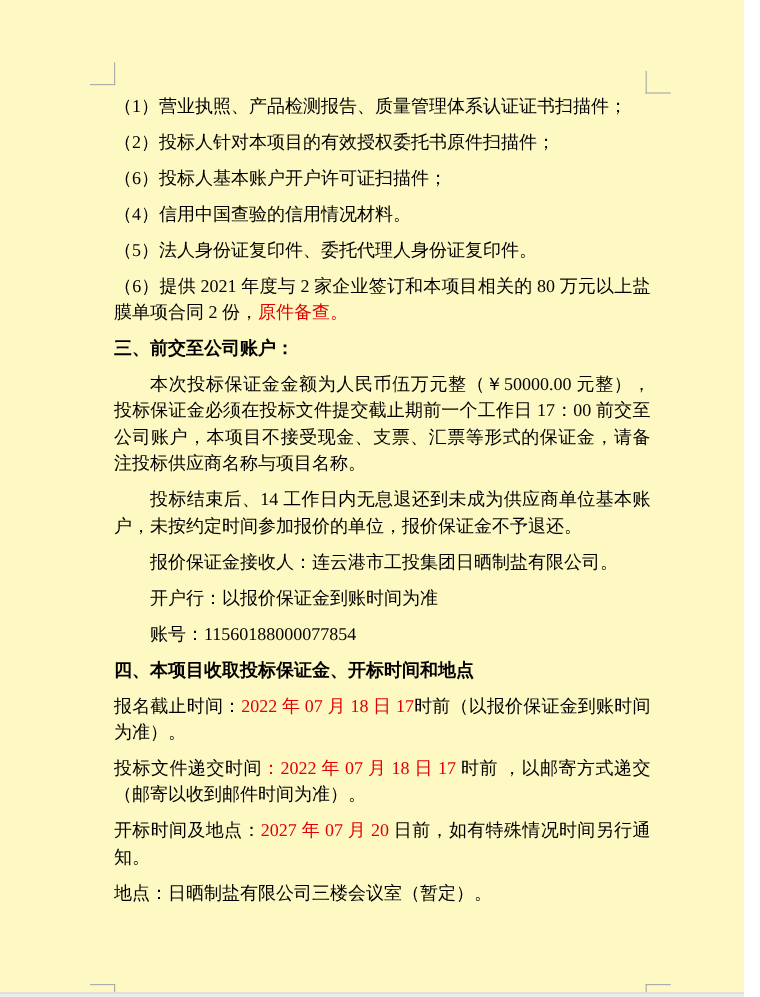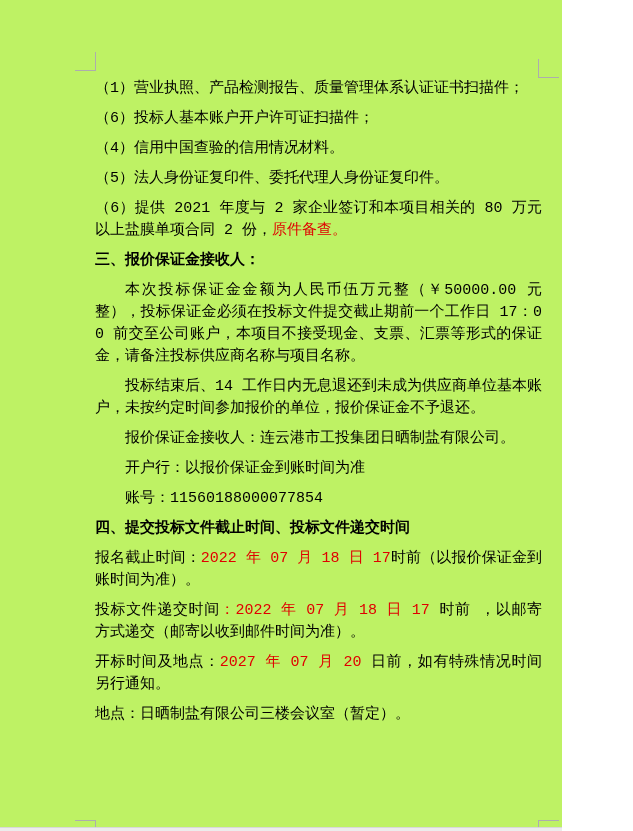--- a/index.html
+++ b/index.html
@@ -1,22 +1,22 @@
 <!DOCTYPE html>
 <html><head>
 <meta charset="utf-8">
 <style>
   html, body { margin: 0; padding: 0; background: #ffffff; }
   .page {
     position: relative;
-    width: 562px;
+    width: 620px;
     height: 831px;
-    background: #bef264;
+    background: #fef9c3;
     overflow: hidden;
-    font-family: Liberation Mono, monospace;
+    font-family: Liberation Serif, serif;
     color: #000000;
   }
   .content {
     position: absolute;
     top: 78px;
     left: 95px;
     width: 447px;
   }
   .para {
     margin: 0 0 8px 0;
@@ -46,31 +46,32 @@
 <body>
 
 <div class="page">
   <div class="crop crop-tl"></div>
   <div class="crop crop-tr"></div>
   <div class="crop crop-bl"></div>
   <div class="crop crop-br"></div>
 
   <div class="content">
       <p class="para list"><span class="run">（1）营业执照、产品检测报告、质量管理体系认证证书扫描件；</span></p>
+      <p class="para list"><span class="run">（2）投标人针对本项目的有效授权委托书原件扫描件；</span></p>
       <p class="para list"><span class="run">（6）投标人基本账户开户许可证扫描件；</span></p>
       <p class="para list"><span class="run">（4）信用中国查验的信用情况材料。</span></p>
       <p class="para list"><span class="run">（5）法人身份证复印件、委托代理人身份证复印件。</span></p>
       <p class="para list"><span class="run">（6）提供 2021 年度与 2 家企业签订和本项目相关的 80 万元以上盐膜单项合同 2 份，</span><span class="run red">原件备查。</span></p>
-      <p class="para heading"><span class="run">三、报价保证金接收人：</span></p>
+      <p class="para heading"><span class="run">三、前交至公司账户：</span></p>
       <p class="para indent"><span class="run">本次投标保证金金额为人民币伍万元整（￥50000.00 元整），投标保证金必须在投标文件提交截止期前一个工作日 17：00 前交至公司账户，本项目不接受现金、支票、汇票等形式的保证金，请备注投标供应商名称与项目名称。</span></p>
       <p class="para indent"><span class="run">投标结束后、14 工作日内无息退还到未成为供应商单位基本账户，未按约定时间参加报价的单位，报价保证金不予退还。</span></p>
       <p class="para indent"><span class="run">报价保证金接收人：连云港市工投集团日晒制盐有限公司。</span></p>
       <p class="para indent"><span class="run">开户行：以报价保证金到账时间为准</span></p>
       <p class="para indent"><span class="run">账号：11560188000077854</span></p>
-      <p class="para heading"><span class="run">四、提交投标文件截止时间、投标文件递交时间</span></p>
+      <p class="para heading"><span class="run">四、本项目收取投标保证金、开标时间和地点</span></p>
       <p class="para body"><span class="run">报名截止时间：</span><span class="run red">2022 年 07 月 18 日 17</span><span class="run">时前（以报价保证金到账时间为准）。</span></p>
       <p class="para body"><span class="run">投标文件递交时间</span><span class="run red">：2022 年 07 月 18 日 17</span><span class="run"> 时前 ，以邮寄方式递交（邮寄以收到邮件时间为准）。</span></p>
       <p class="para body"><span class="run">开标时间及地点：</span><span class="run red">2027 年 07 月 20</span><span class="run"> 日前，如有特殊情况时间另行通知。</span></p>
       <p class="para body"><span class="run">地点：日晒制盐有限公司三楼会议室（暂定）。</span></p>
     </div>
 
   <div class="bottom-strip"></div>
 </div>
 
 </body></html>

